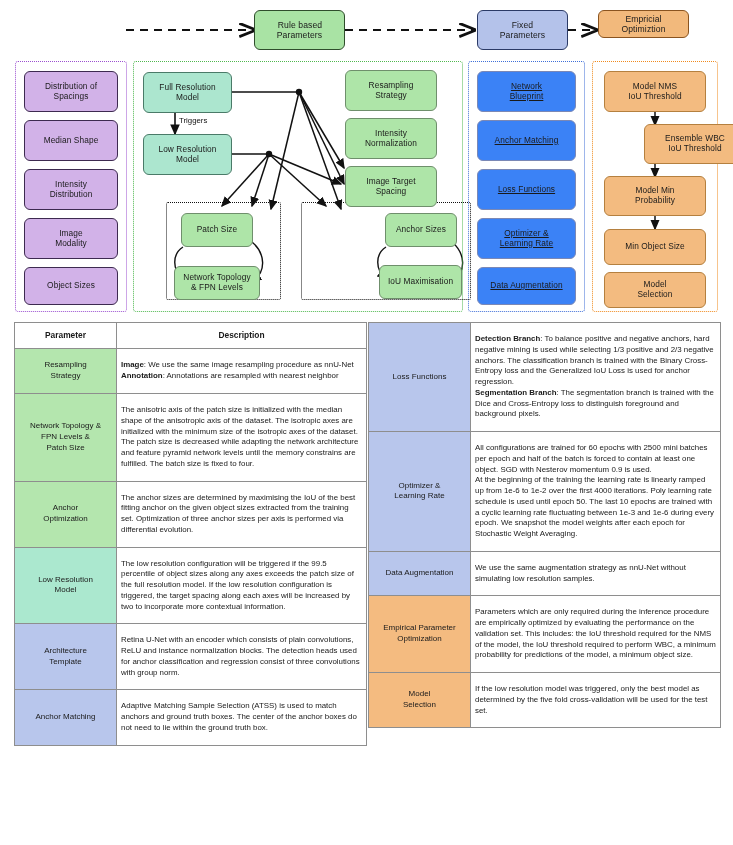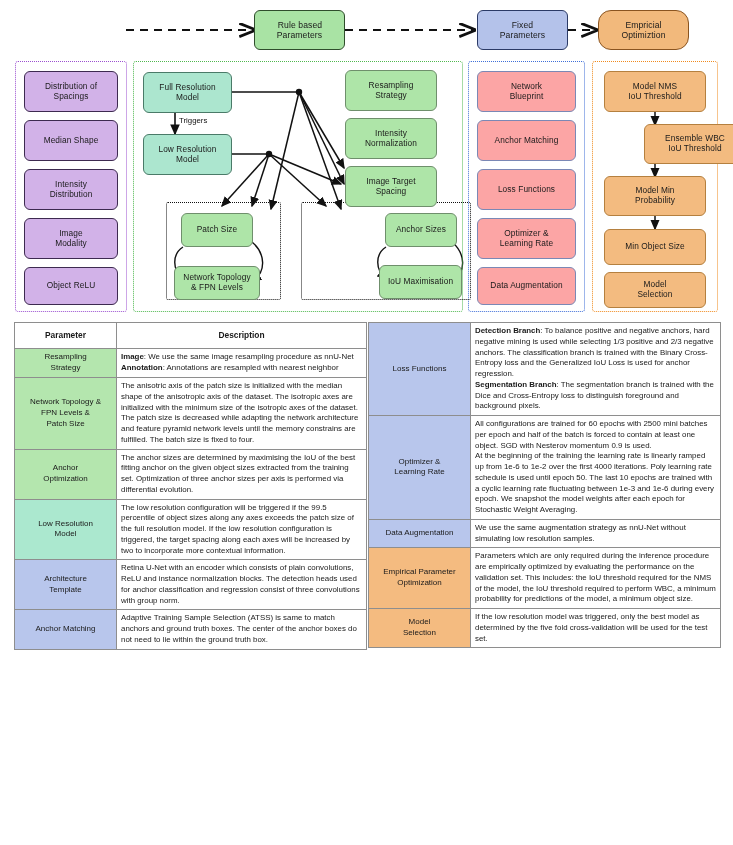--- a/index.html
+++ b/index.html
@@ -13,38 +13,38 @@
 
   .node{position:absolute;box-sizing:border-box;border:1px solid #333;
         border-radius:6px;display:flex;align-items:center;justify-content:center;
         text-align:center;line-height:1.18;font-size:8.3px;letter-spacing:.1px;
         padding:1px 2px;}
   .n-purple{background:#d2b2e8;border-color:#3d2a50;}
   .n-green {background:#a9e3a4;border-color:#2f4d2c;text-align:right;}
   .n-green2{background:#aee5a8;border-color:#6f8f6c;}
   .n-teal  {background:#ace6cf;border-color:#4a7a68;}
   .n-blue  {background:#b4c2ea;border-color:#2b3a66;}
-  .n-blue2 {background:#fca5a5;border-color:#7b88b5;}
+  .n-blue2 {background:#3b82f6;border-color:#7b88b5;text-decoration:underline;}
   .n-orange{background:#f2b97c;border-color:#8a5420;}
   .n-orange2{background:#f3bb80;border-color:#b5803f;}
   .top-node{border-width:1.4px;font-size:8.6px;}
 
   .grp{position:absolute;box-sizing:border-box;border:1.6px dotted;border-radius:3px;}
   .g-purple{border-color:#9b4fd0;}
   .g-green {border-color:#4fb84f;}
   .g-blue  {border-color:#3f6fd8;}
   .g-orange{border-color:#f08a1d;}
   .g-black {border-color:#111;border-width:1.8px;border-radius:2px;}
 
   .edge-label{position:absolute;font-size:7.8px;color:#111;text-align:center;}
 
   
   #tables{position:absolute;left:0;top:322px;width:733px;}
   table{border-collapse:collapse;table-layout:fixed;}
-  td,th{border:1px solid #8e8e8e;vertical-align:middle;padding:3px 4px;
+  td,th{border:1px solid #8e8e8e;vertical-align:middle;padding:11px 4px;
         font-size:7.9px;line-height:1.36;}
   th{font-weight:bold;text-align:center;font-size:8.4px;background:#fff;padding:7px 4px;}
   td.param{text-align:center;font-size:8px;line-height:1.35;}
   td.desc{text-align:left;background:#fff;}
   .c-green{background:#b4e6ae;}
   .c-teal {background:#abe8cf;}
   .c-blue {background:#b8c6ec;}
   .c-orange{background:#f4bb80;}
   #tbl-left {position:absolute;left:14px;top:0;width:352px;}
   #tbl-right{position:absolute;left:368px;top:0;width:352px;}
@@ -98,21 +98,21 @@
     <line x1="655" y1="164" x2="655" y2="177" stroke="#111" stroke-width="1.5" marker-end="url(#ah)"></line>
     <line x1="655" y1="216" x2="655" y2="229" stroke="#111" stroke-width="1.5" marker-end="url(#ah)"></line>
   </svg>
 
   <div class="node n-green top-node" style="left:254px;top:10px;width:91px;height:40px;">
     <span>Rule based<br>Parameters</span>
   </div>
   <div class="node n-blue top-node" style="left:477px;top:10px;width:91px;height:40px;">
     <span>Fixed<br>Parameters</span>
   </div>
-  <div class="node n-orange top-node" style="left:598px;top:10px;width:91px;height:40px;border-radius:13px;">
+  <div class="node n-orange top-node" style="left:598px;top:10px;width:91px;height:28px;">
     <span>Empricial<br>Optimiztion</span>
   </div>
 
   <div class="grp g-purple" style="left:15px;top:61px;width:112px;height:251px;"></div>
   <div class="grp g-green" style="left:133px;top:61px;width:330px;height:251px;"></div>
   <div class="grp g-blue" style="left:468px;top:61px;width:117px;height:251px;"></div>
   <div class="grp g-orange" style="left:592px;top:61px;width:126px;height:251px;"></div>
   <div class="grp g-black" style="left:166px;top:202px;width:115px;height:98px;"></div>
   <div class="grp g-black" style="left:301px;top:202px;width:170px;height:98px;"></div>
 
@@ -122,21 +122,21 @@
   <div class="node n-purple" style="left:24px;top:120px;width:94px;height:41px;">
       <span>Median Shape</span>
     </div>
   <div class="node n-purple" style="left:24px;top:169px;width:94px;height:41px;">
       <span>Intensity<br>Distribution</span>
     </div>
   <div class="node n-purple" style="left:24px;top:218px;width:94px;height:41px;">
       <span>Image<br>Modality</span>
     </div>
   <div class="node n-purple" style="left:24px;top:267px;width:94px;height:38px;">
-      <span>Object ReLU</span>
+      <span>Object Sizes</span>
     </div>
 
   <div class="node n-teal" style="left:143px;top:72px;width:89px;height:41px;">
       <span>Full Resolution<br>Model</span>
     </div>
   <div class="node n-teal" style="left:143px;top:134px;width:89px;height:41px;">
       <span>Low Resolution<br>Model</span>
     </div>
   <div class="edge-label" style="left:179px;top:116px;">Triggers</div>
 
@@ -225,21 +225,21 @@
         <tr>
           <td class="param c-teal">Low Resolution<br>Model</td>
           <td class="desc">The low resolution configuration will be triggered if the 99.5 percentile of object sizes along any axes exceeds the patch size of the full resolution model. If the low resolution configuration is triggered, the target spacing along each axes will be increased by two to incorporate more contextual information.</td>
         </tr>
         <tr>
           <td class="param c-blue">Architecture<br>Template</td>
           <td class="desc">Retina U-Net with an encoder which consists of plain convolutions, ReLU and instance normalization blocks. The detection heads used for anchor classification and regression consist of three convolutions with group norm.</td>
         </tr>
         <tr>
           <td class="param c-blue">Anchor Matching</td>
-          <td class="desc">Adaptive Training Sample Selection (ATSS) is same to match anchors and ground truth boxes. The center of the anchor boxes do not need to lie within the ground truth box.</td>
+          <td class="desc">Adaptive Matching Sample Selection (ATSS) is used to match anchors and ground truth boxes. The center of the anchor boxes do not need to lie within the ground truth box.</td>
         </tr>
       </tbody>
   </table>
 
   <table id="tbl-right">
     <colgroup>
         <col class="c1">
         <col class="c2">
       </colgroup>
     <tbody>

